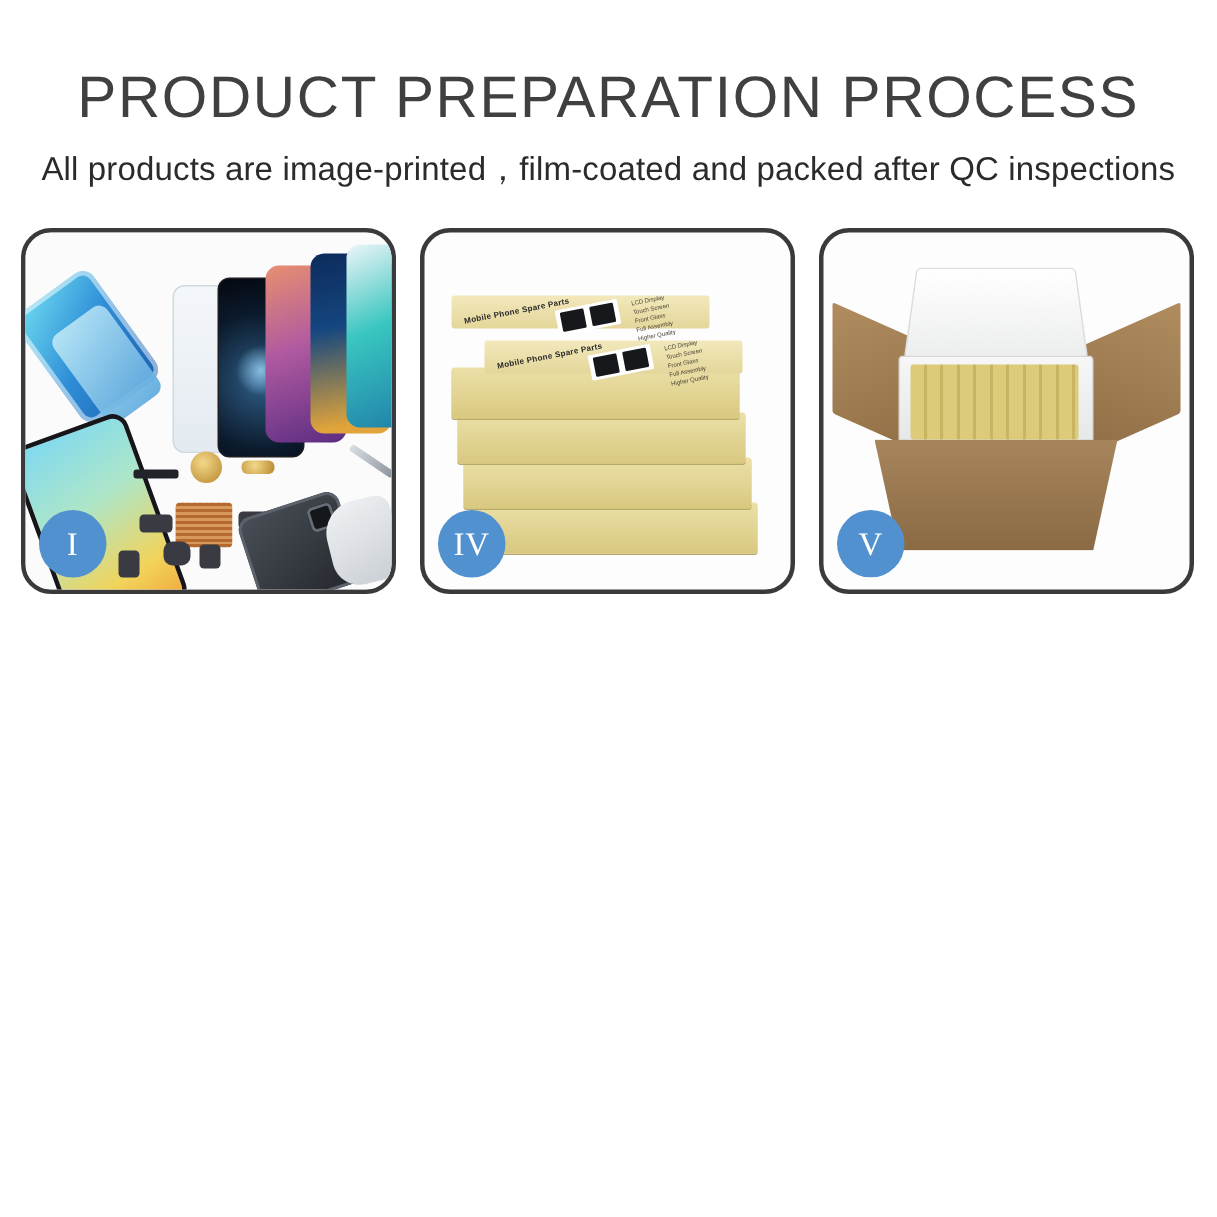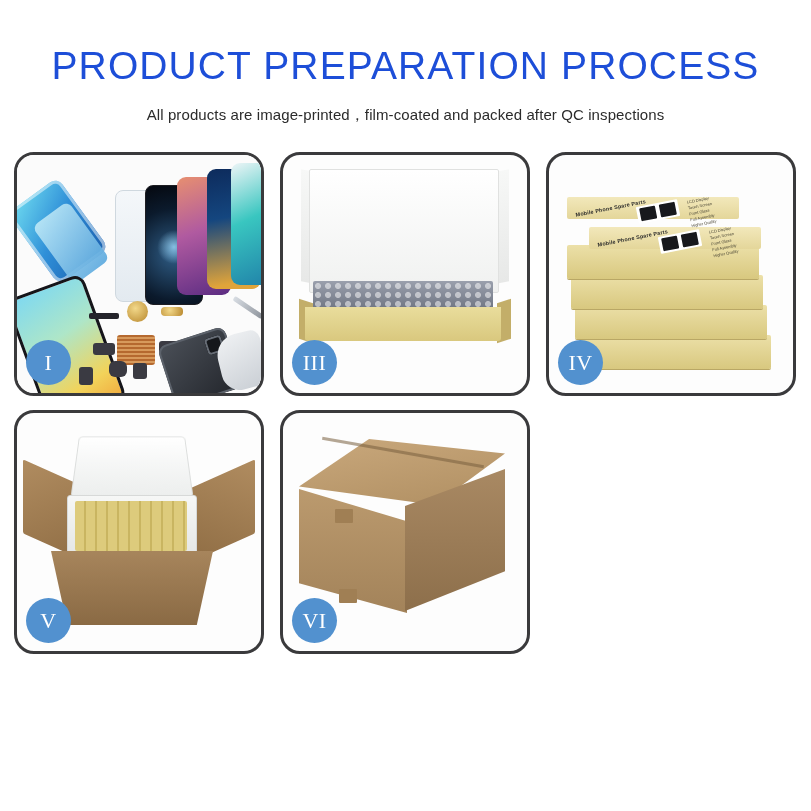--- a/index.html
+++ b/index.html
@@ -7,26 +7,26 @@
     width:811px;height:811px;background:#ffffff;
     font-family:"Liberation Sans",sans-serif;overflow:hidden;
   }
   .page{position:relative;width:811px;height:811px;background:#fff;}
 
   
   .header{position:absolute;left:0;top:0;width:811px;text-align:center;}
   .title{
     margin:0;padding-top:46px;
     font-size:39px;letter-spacing:1.1px;font-weight:400;
-    color:#1d4ed8;line-height:1.05;
+    color:#404040;line-height:1.05;
     font-family:"Liberation Sans",sans-serif;
   }
   .subtitle{
-    margin:8px;padding-top:11px;
-    font-size:15px;color:#2b2b2b;font-weight:400;letter-spacing:.1px;
+    margin:0;padding-top:11px;
+    font-size:22px;color:#2b2b2b;font-weight:400;letter-spacing:.1px;
   }
 
   
   .grid{
     position:absolute;left:14px;top:152px;
     width:783px;height:590px;
     display:grid;
     grid-template-columns:250px 250px 250px;
     grid-template-rows:244px 244px;
     column-gap:16px;row-gap:14px;
@@ -309,32 +309,20 @@
         <div class="flex" style="left:116px;top:208px;width:14px;height:16px;"></div>
         <div class="flex" style="left:62px;top:212px;width:14px;height:18px;border-radius:3px;"></div>
         <div class="housing"></div>
         <div class="tweez"></div>
         <div class="hand"></div>
       </div>
       <div class="badge">I</div>
     </div>
 
 
-    <div class="panel">
-      <div class="stage">
-        <div class="b3-lidL"></div>
-        <div class="b3-lidR"></div>
-        <div class="b3-lid"></div>
-        <div class="b3-inner"></div>
-        <div class="b3-side"></div>
-        <div class="b3-side2"></div>
-        <div class="b3-front"></div>
-      </div>
-      <div class="badge">III</div>
-    </div>
 
     <div class="panel">
       <div class="stage">
         <div class="stack">
 
           <div class="kbox" style="left:16px;top:152px;width:192px;"></div>
           <div class="kbox" style="left:12px;top:122px;width:192px;"></div>
           <div class="kbox" style="left:8px;top:92px;width:192px;"></div>
           <div class="kbox" style="left:4px;top:62px;width:192px;"></div>
 
@@ -365,26 +353,15 @@
         <div class="v-flapL"></div>
         <div class="v-flapR"></div>
         <div class="v-foamlid"></div>
         <div class="v-foambox"></div>
         <div class="v-yellow"></div>
         <div class="v-body"></div>
       </div>
       <div class="badge">V</div>
     </div>
 
-    <div class="panel">
-      <div class="stage">
-        <div class="c-top"></div>
-        <div class="c-left"></div>
-        <div class="c-right"></div>
-        <div class="c-seam"></div>
-        <div class="c-tape" style="left:52px;top:96px;width:18px;height:14px;"></div>
-        <div class="c-tape" style="left:56px;top:176px;width:18px;height:14px;"></div>
-      </div>
-      <div class="badge">VI</div>
-    </div>
 
   </div>
 </div>
 
 </body></html>

